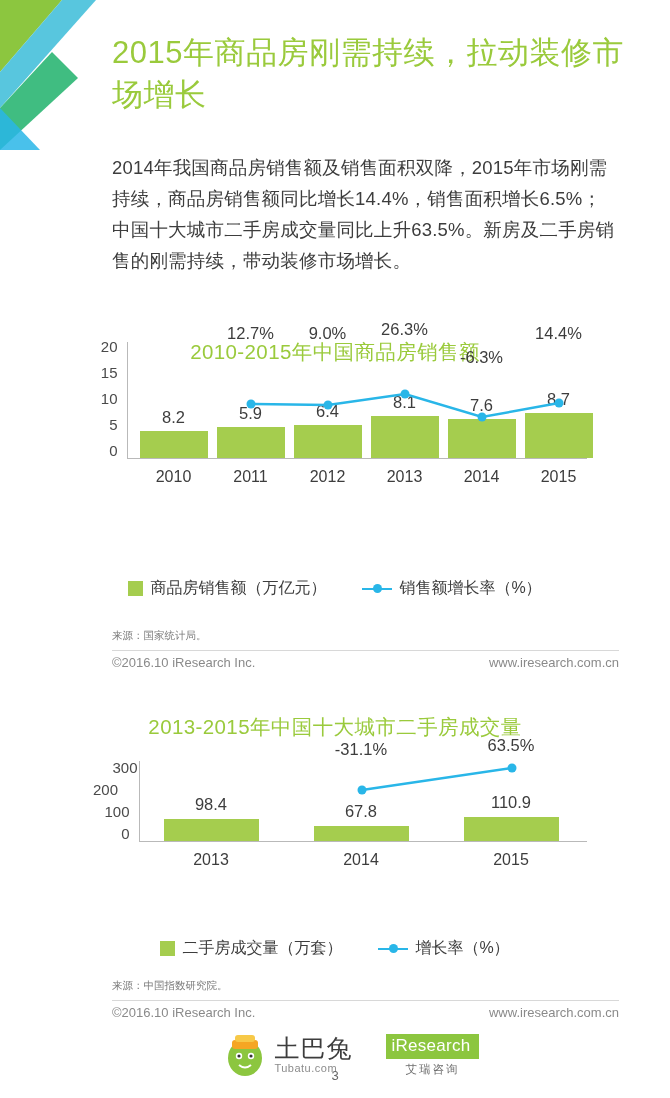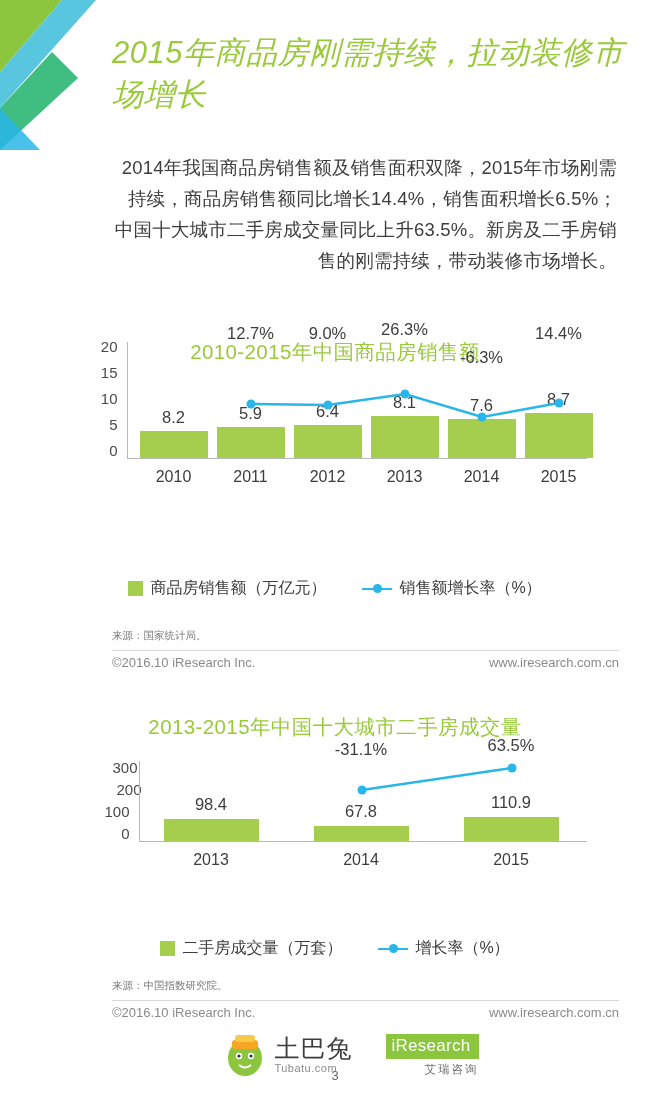--- a/index.html
+++ b/index.html
@@ -32,33 +32,31 @@
   .page-title {
     position: absolute;
     left: 112px;
     top: 32px;
     width: 520px;
     font-size: 31px;
     line-height: 42px;
     color: #9ACA3C;
     font-weight: normal;
     letter-spacing: 0.5px;
-    font-style: italic;
   }
 
   .lede {
     position: absolute;
     left: 112px;
     top: 152px;
     width: 505px;
     font-size: 18.5px;
     line-height: 31px;
     color: #3d3d3d;
     letter-spacing: 0.2px;
-    text-align: right;
   }
 
   
   .chart-block {
     position: absolute;
     left: 0;
     width: 670px;
   }
   .chart-title {
     text-align: center;
@@ -177,21 +175,21 @@
   .tubatu {
     display: flex; align-items: center; gap: 8px;
   }
   .tubatu-text { line-height: 1; }
   .tubatu-cn {
     font-size: 25px; color: #3d3d3d; letter-spacing: 1px;
   }
   .tubatu-en {
     font-size: 11px; color: #8c8c8c; letter-spacing: 0.5px; margin-top: 2px;
   }
-  .iresearch { display: flex; flex-direction: column; align-items: flex-end; }
+  .iresearch { display: flex; flex-direction: column; align-items: center; }
   .ir-top {
     background: #8CC63F; color: #fff; font-size: 17px; padding: 2px 8px 3px 5px;
     letter-spacing: 0.3px;
   }
   .ir-bottom { font-size: 11.5px; color: #6f6f6f; margin-top: 3px; letter-spacing: 2px; }
 </style>
 </head>
 <body>
 
 <div class="corner">
@@ -277,21 +275,21 @@
   <span>www.iresearch.com.cn</span>
 </div>
 
 <div class="chart-block" style="top:713px;">
   <div class="chart-title">2013-2015年中国十大城市二手房成交量</div>
 
   <div class="chart-area" style="width:507px; height:185px;">
 
     <div class="axis-label" style="left:0px; top:78px; width:48px;">0</div>
     <div class="axis-label" style="left:0px; top:56px; width:48px;">100</div>
-    <div class="axis-label" style="left:12px; top:34px; width:48px;">200</div>
+    <div class="axis-label" style="left:0px; top:34px; width:48px;text-align:center;">200</div>
     <div class="axis-label" style="left:8px; top:12px; width:48px;">300</div>
 
     <div class="axis-line" style="left:57px; top:14px; width:1px; height:80px;"></div>
     <div class="axis-line" style="left:57px; top:94px; width:448px; height:1px;"></div>
 
     <div class="bar" style="left:82px;  top:72px; width:95px; height:22px;"></div>
     <div class="bar" style="left:232px; top:79px; width:95px; height:15px;"></div>
     <div class="bar" style="left:382px; top:70px; width:95px; height:24px;"></div>
 
     <div class="bar-value" style="left:82px;  top:48px; width:95px;">98.4</div>

